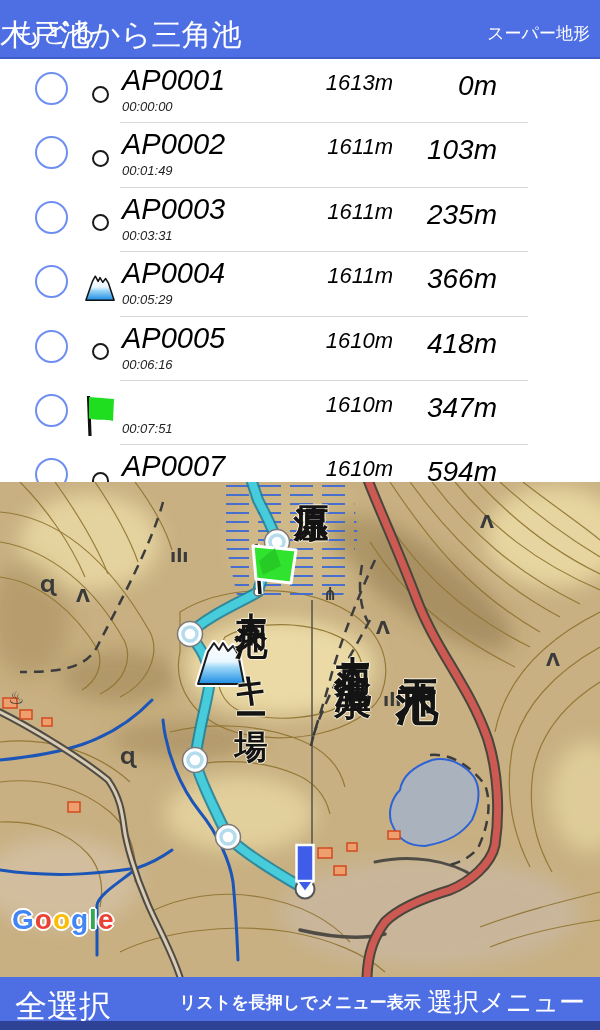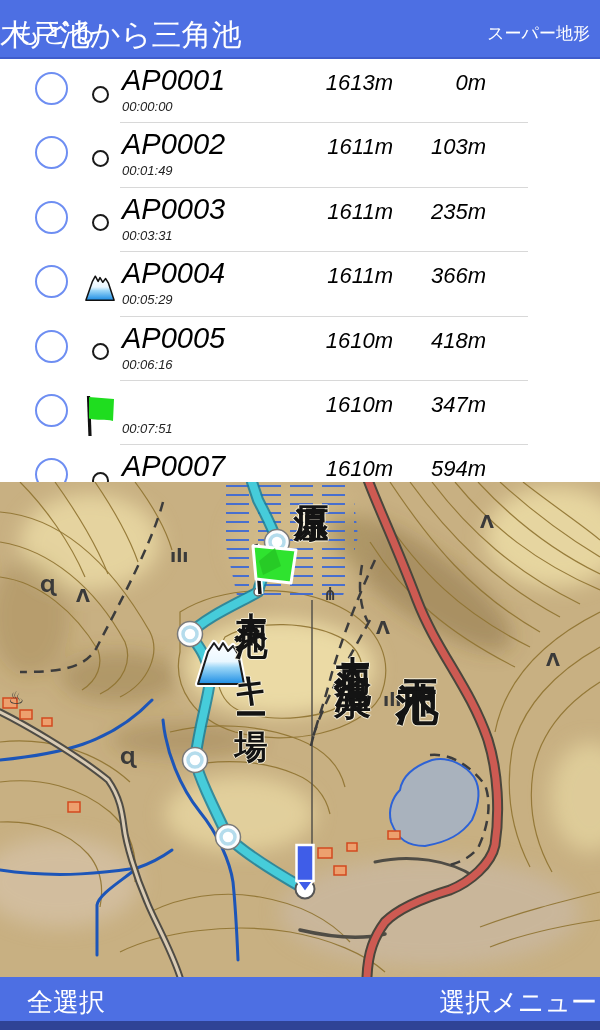--- a/index.html
+++ b/index.html
@@ -16,21 +16,21 @@
   .row{position:relative;width:528px;height:64.4px;background:#fff;font-style:italic;}
   .row::after{content:"";position:absolute;left:120px;right:0;bottom:0;height:1px;background:#d8d8d8;}
   .sel{position:absolute;left:35px;top:13px;width:33px;height:33px;border:2px solid #6e8ef2;
        border-radius:50%;background:#fff;box-sizing:border-box;}
   .ico{position:absolute;left:84px;top:18px;width:32px;height:34px;display:flex;
        align-items:center;justify-content:center;}
   .dot-ico{width:17px;height:17px;border:2px solid #1a1a1a;border-radius:50%;box-sizing:border-box;background:#fff;}
   .row-name{position:absolute;left:122px;top:5px;font-size:29px;color:#000;}
   .row-time{position:absolute;left:122px;top:40px;font-size:13px;color:#222;}
   .row-elev{position:absolute;right:135px;top:11px;font-size:22px;color:#000;}
-  .row-dist{position:absolute;right:42px;top:11px;font-size:22px;color:#000;}
+  .row-dist{position:absolute;right:31px;top:11px;font-size:28px;color:#000;}
   
   .map{position:absolute;left:0;top:482px;width:600px;height:495px;overflow:hidden;background:#c8b082;}
   .map svg{position:absolute;left:0;top:0;}
   .vlabel{position:absolute;writing-mode:vertical-rl;text-orientation:upright;color:#141414;
           font-weight:bold;line-height:1;white-space:nowrap;
           text-shadow:1px 0 0 rgba(250,244,225,.85),-1px 0 0 rgba(250,244,225,.85),
                       0 1px 0 rgba(250,244,225,.85),0 -1px 0 rgba(250,244,225,.85);}
   .lbl-genshitsugen{left:294px;top:-4px;font-size:35px;letter-spacing:2px;}
   .lbl-ski{left:235px;top:104px;font-size:33px;letter-spacing:7px;}
   .lbl-onsen{left:334px;top:144px;font-size:37px;letter-spacing:7px;}
@@ -38,23 +38,23 @@
   .attribution{position:absolute;right:5px;top:397px;text-align:right;font-size:13.5px;
                font-weight:bold;color:#fff;line-height:15.5px;
                text-shadow:-1px -1px 0 #000,1px -1px 0 #000,-1px 1px 0 #000,1px 1px 0 #000,0 0 2px #000;}
   .google{position:absolute;left:12px;top:422px;font-size:28px;font-weight:bold;letter-spacing:1px;
           text-shadow:-2px 0 0 #fff,2px 0 0 #fff,0 -2px 0 #fff,0 2px 0 #fff,
                       -1px -1px 0 #fff,1px 1px 0 #fff,-1px 1px 0 #fff,1px -1px 0 #fff;}
   .g0,.g3{color:#4285F4}.g1,.g5{color:#EA4335}.g2{color:#FBBC05}.g4{color:#34A853}
   .veg{fill:#3a3a3a;font-size:18px;font-weight:bold;font-family:"DejaVu Sans",sans-serif;}
   
   .botbar{position:absolute;left:0;top:977px;width:600px;height:44px;background:#4d6fe3;color:#fff;}
-  .botbar .select-all{position:absolute;left:15px;top:8px;font-size:26px;margin-left:12px;}
+  .botbar .select-all{position:absolute;left:15px;top:8px;font-size:32px;}
   .botbar .hint{position:absolute;left:0;right:0;top:14px;text-align:center;font-size:17px;font-weight:bold;}
-  .botbar .select-menu{position:absolute;right:3px;top:8px;font-size:26px;}
+  .botbar .select-menu{position:absolute;right:15px;top:8px;font-size:26px;}
   .botstrip{position:absolute;left:0;top:1021px;width:600px;height:9px;background:#2f4396;}
 </style>
 </head>
 <body>
 
 <div class="phone">
 
   <div class="topbar">
     <div class="back">もどる</div>
     <div class="title">木戸池から三角池</div>
@@ -323,21 +323,23 @@
         <path d="M297,399 L313,399 L305,410 Z" fill="#3f5de8" stroke="#fff" stroke-width="2"></path>
       </g>
     </svg>
 
     <div class="vlabel lbl-genshitsugen">原湿原</div>
     <div class="vlabel lbl-ski">木戸池スキー場</div>
     <div class="vlabel lbl-onsen">木戸池温泉</div>
     <div class="vlabel lbl-kidoike">木戸池</div>
 
 
+    <div class="google"><span class="g0">G</span><span class="g1">o</span><span class="g2">o</span><span class="g3">g</span><span class="g4">l</span><span class="g5">e</span></div>
   </div>
 
   <div class="botbar">
     <div class="select-all">全選択</div>
+    <div class="hint">リストを長押しでメニュー表示</div>
     <div class="select-menu">選択メニュー</div>
   </div>
   <div class="botstrip"></div>
 
 </div>
 
 </body></html>

